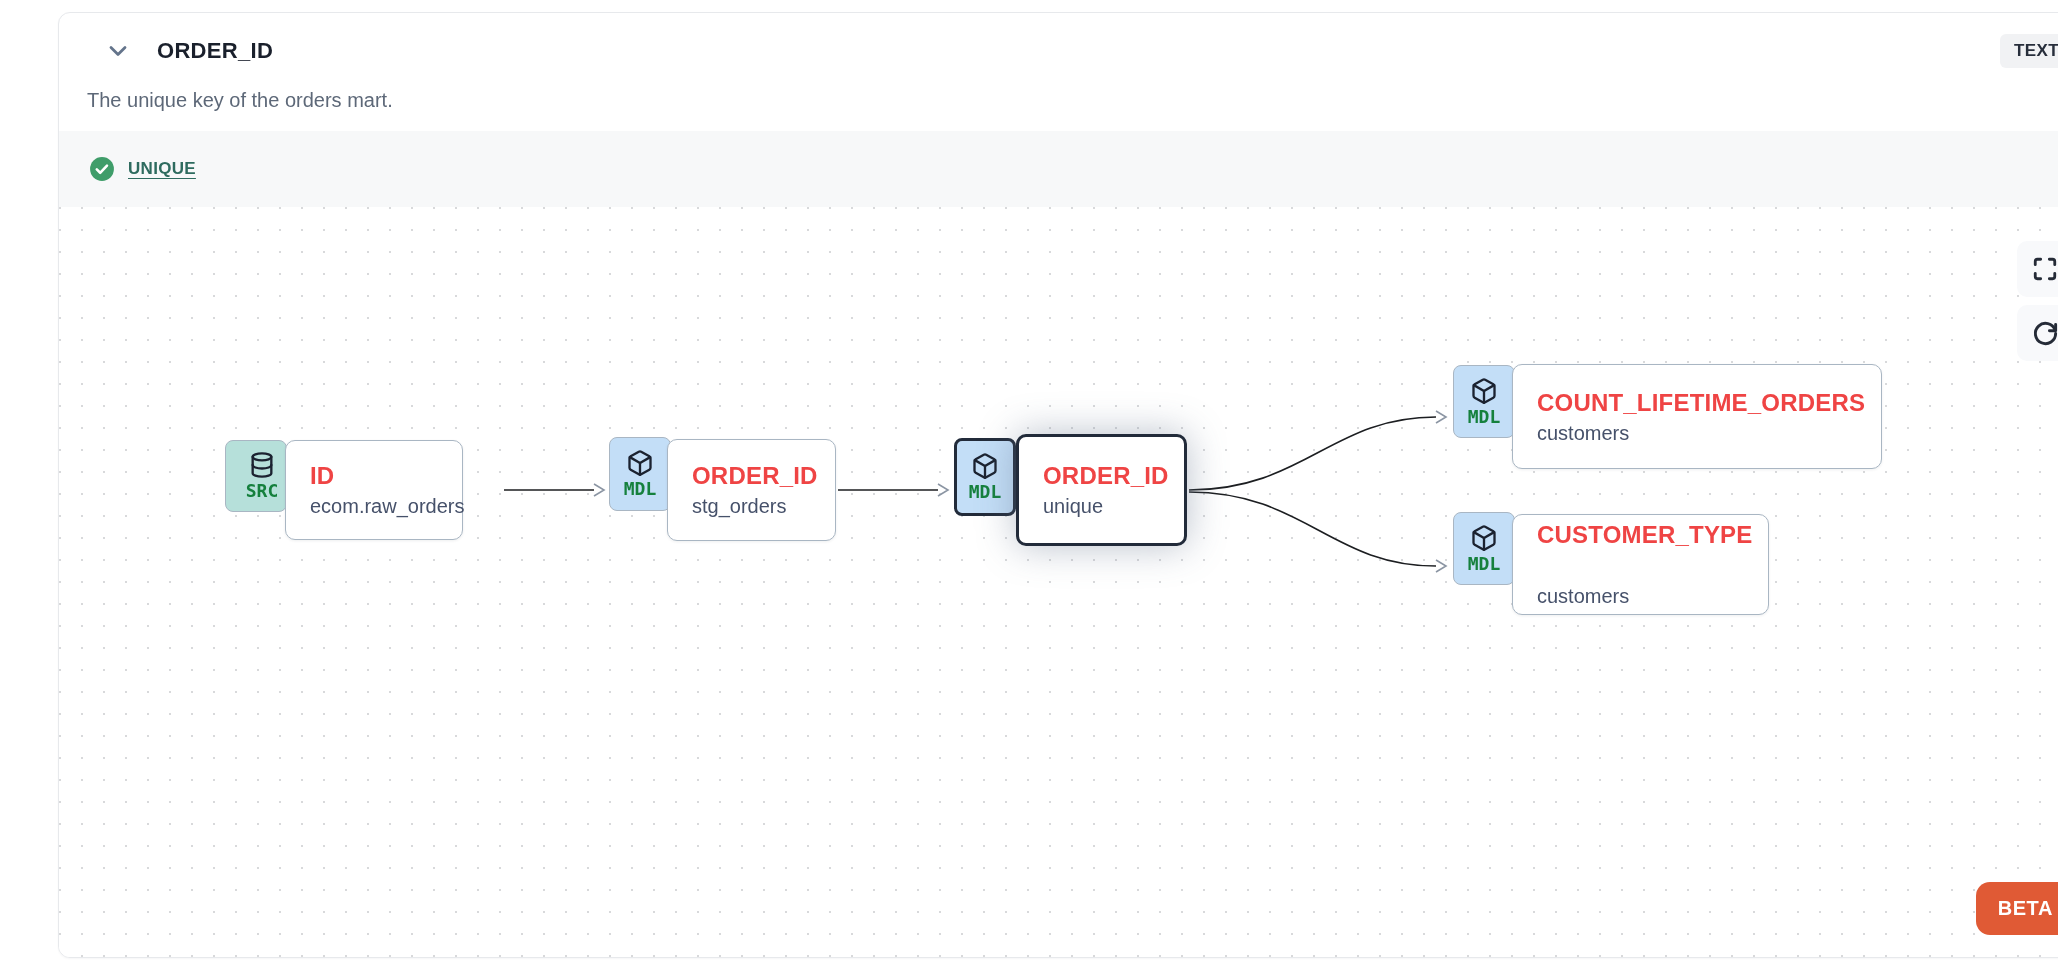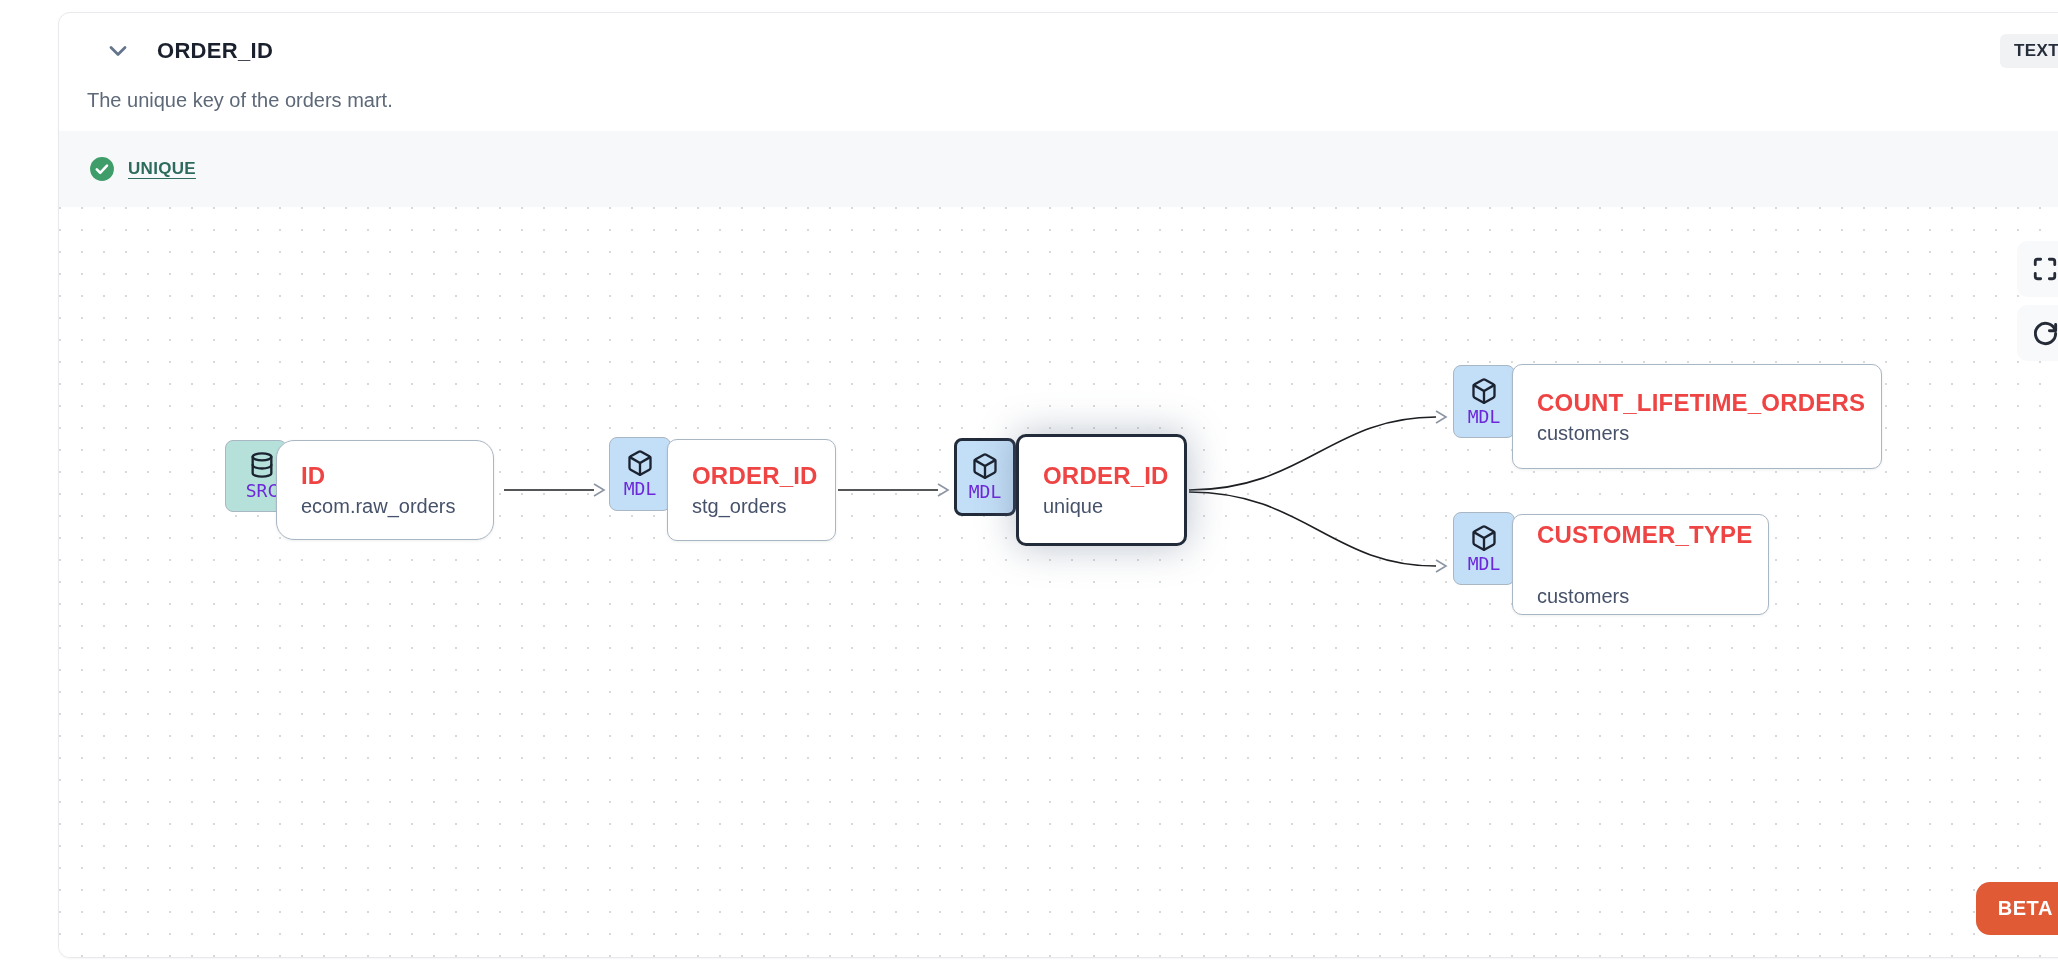--- a/index.html
+++ b/index.html
@@ -94,22 +94,22 @@
     border: 1px solid var(--node-border, #a9b6c3);
     border-radius: 8px;
     display: flex; flex-direction: column;
     align-items: center; justify-content: center;
     gap: 1px;
     z-index: 1;
     color: #1e293b;
   }
   .nbadge .blabel {
     font-family: "DejaVu Sans Mono", monospace;
-    font-size: 18px; font-weight: 400; letter-spacing: 0px;
-    color: #6d28d9;
+    font-size: 18px; font-weight: 700; letter-spacing: 0px;
+    color: #15803d;
   }
   .nbadge.src { background: var(--src-badge-bg, #b6e0da); }
   .nbadge.mdl { background: var(--mdl-badge-bg, #c3def7); }
   .nbox {
     position: absolute;
     background: #ffffff;
     border: 1px solid var(--node-border, #a9b6c3);
     border-radius: 10px;
     box-shadow: 0 1px 3px rgba(16,24,40,0.07);
     display: flex; flex-direction: column; justify-content: center;
@@ -123,21 +123,21 @@
   .node.selected .nbox {
     border: 3px solid var(--selected-border, #222b3a);
   }
   .node.selected .nbox {
     box-shadow: 0 0 38px rgba(100,116,139,0.45);
   }
 
   
   .n0 { left: 166px; top: 232px; width: 277px; height: 101px; }
   .n0 .nbadge { left: 0; top: 1px;  height: 72px; padding-left: 12px; }
-  .n0 .nbox   { left: 51px; top: 1px; width: 218px; height: 100px; border-radius: 18px; }
+  .n0 .nbox   { left: 60px; top: 1px; width: 178px; height: 100px; }
 
   .n1 { left: 550px; top: 230px; width: 227px; height: 104px; }
   .n1 .nbadge { left: 0; top: 0;  height: 74px; }
   .n1 .nbox   { left: 58px; top: 2px; width: 169px; height: 102px; }
 
   .n2 { left: 895px; top: 227px; width: 233px; height: 112px; }
   .n2 .nbadge { left: 0; top: 4px; height: 78px; }
   .n2 .nbox   { left: 62px; top: 0; width: 171px; height: 112px; }
 
   .n3 { left: 1394px; top: 157px; width: 429px; height: 105px; }

